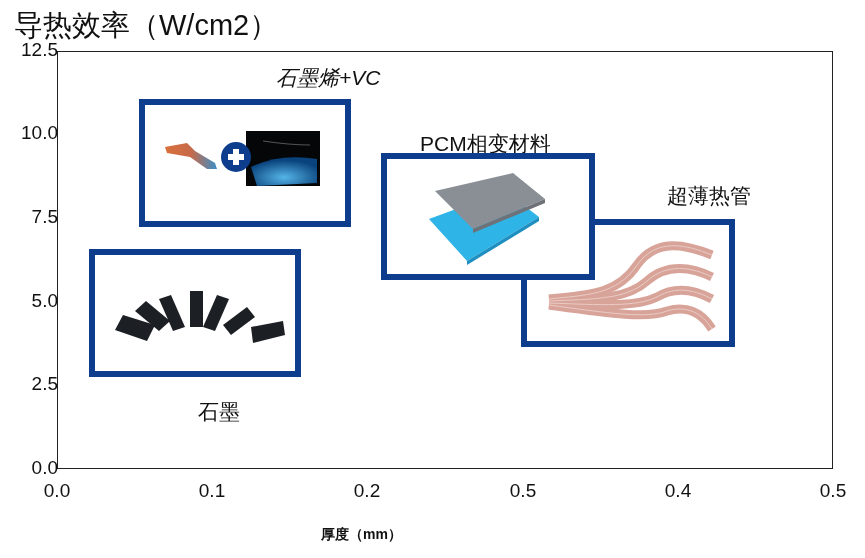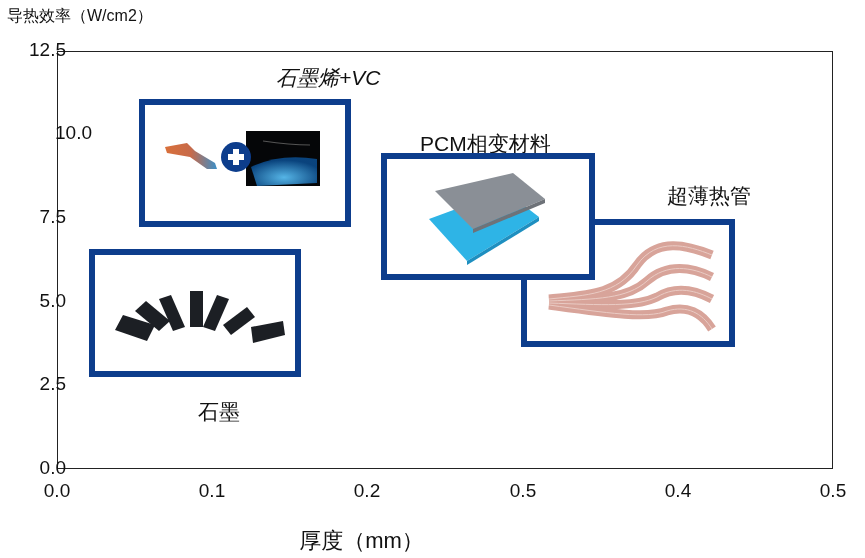--- a/index.html
+++ b/index.html
@@ -1,35 +1,35 @@
 <!DOCTYPE html>
 <html><head>
 <meta charset="utf-8">
 <style>
   html, body { margin:0; padding:0; background:#ffffff; }
   body { width:865px; height:558px; position:relative; overflow:hidden;
          font-family:"Liberation Sans","DejaVu Sans",sans-serif; color:#111; }
   .abs { position:absolute; }
-  .ylabel-title { left:7px; top:6px; font-size:16px; white-space:nowrap; }
+  .ylabel-title { left:14px; top:6px; font-size:29px; white-space:nowrap; }
   .plot { left:57px; top:51px; width:776px; height:418px; border:1px solid #222; box-sizing:border-box; }
-  .ytick { font-size:19px; width:50px; text-align:right; left:16px; }
+  .ytick { font-size:19px; width:50px; text-align:right; left:8px; }
   .xtick { font-size:19px; width:50px; text-align:center; top:480px; }
-  .xlabel-title { left:0; width:723px; text-align:center; top:526px; font-size:22px; }
+  .xlabel-title { left:0; width:723px; text-align:center; top:526px; font-size:14px;font-weight:bold; }
   .box { border:6px solid #0d3d8c; background:#fff; box-sizing:border-box; }
   .label { font-size:21px; white-space:nowrap; }
 </style>
 </head>
 <body>
 
 <div class="abs ylabel-title">导热效率（W/cm2）</div>
 
 <div class="abs plot"></div>
 
 <div class="abs ytick" style="top:39px;">12.5</div>
-<div class="abs ytick" style="top:122px;margin-left:26px;">10.0</div>
+<div class="abs ytick" style="top:122px;">10.0</div>
 <div class="abs ytick" style="top:206px;">7.5</div>
 <div class="abs ytick" style="top:290px;">5.0</div>
 <div class="abs ytick" style="top:373px;">2.5</div>
 <div class="abs ytick" style="top:457px;">0.0</div>
 
 <div class="abs xtick" style="left:32px;">0.0</div>
 <div class="abs xtick" style="left:187px;">0.1</div>
 <div class="abs xtick" style="left:342px;">0.2</div>
 <div class="abs xtick" style="left:498px;">0.5</div>
 <div class="abs xtick" style="left:653px;">0.4</div>

